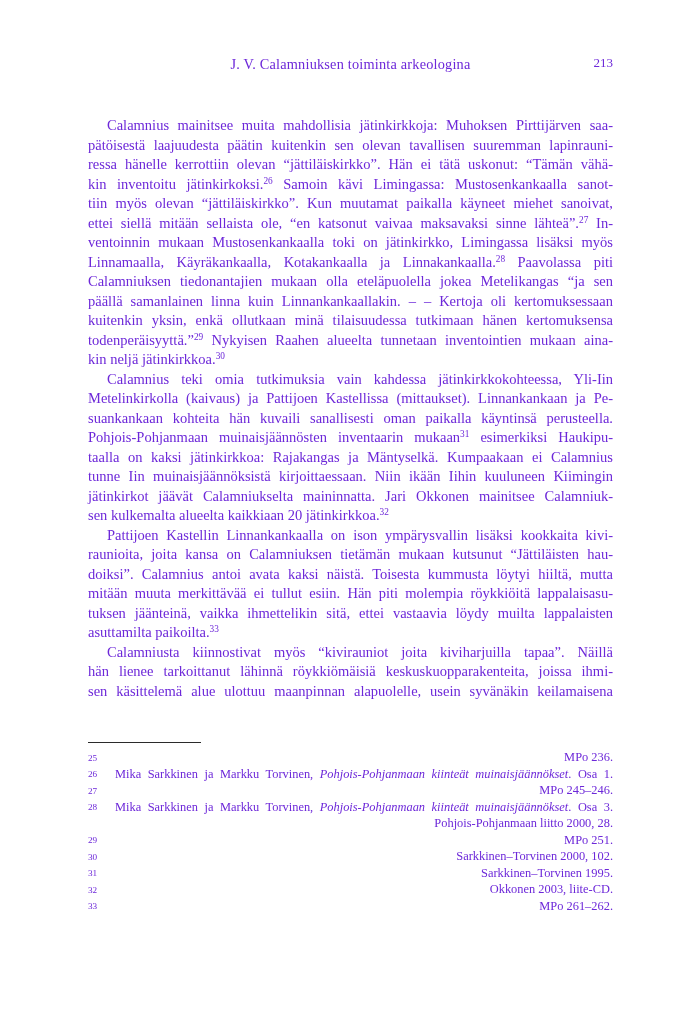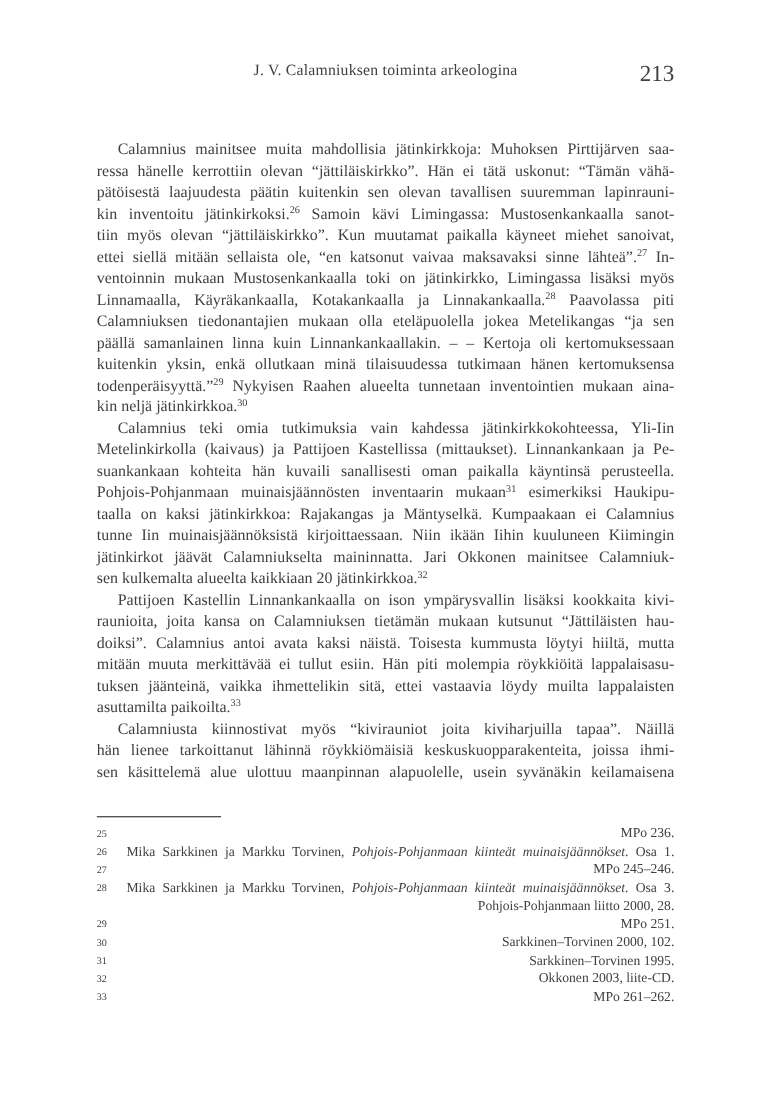--- a/index.html
+++ b/index.html
@@ -2,21 +2,21 @@
 <html><head>
 <meta charset="utf-8">
 <style>
   html, body { margin: 0; padding: 0; background: #ffffff; }
   .page {
     position: relative;
     width: 700px;
     height: 1014px;
     background: #ffffff;
     font-family: "Liberation Serif", serif;
-    color: #404040;
+    color: #6d28d9;
     overflow: hidden;
   }
   
   .header {
     position: absolute;
     top: 56px;
     left: 88px;
     width: 525px;
     height: 20px;
     font-size: 14.3px;
@@ -24,26 +24,26 @@
   .running-title {
     position: absolute;
     left: 0; right: 0;
     text-align: center;
     letter-spacing: 0.2px;
   }
   .page-number {
     position: absolute;
     right: 0;
     top: -1px;
-    font-size: 21px;
+    font-size: 13px;
   }
   
   .body-text {
     position: absolute;
-    top: 127px;
+    top: 116px;
     left: 88px;
     width: 525px;
     font-size: 14.5px;
     line-height: 19.5px;
   }
   .para { margin: 0; }
   .line {
     text-align: justify;
     text-align-last: justify;
     height: 19.5px;
@@ -96,22 +96,22 @@
 <div class="page">
 
   <div class="header">
     <div class="running-title">J. V. Calamniuksen toiminta arkeologina</div>
     <div class="page-number">213</div>
   </div>
 
   <div class="body-text">
       <div class="para">
         <div class="line first">Calamnius mainitsee muita mahdollisia jätinkirkkoja: Muhoksen Pirttijärven saa-</div>
+        <div class="line">pätöisestä laajuudesta päätin kuitenkin sen olevan tavallisen suuremman lapinrauni-</div>
         <div class="line">ressa hänelle kerrottiin olevan “jättiläiskirkko”. Hän ei tätä uskonut: “Tämän vähä-</div>
-        <div class="line">pätöisestä laajuudesta päätin kuitenkin sen olevan tavallisen suuremman lapinrauni-</div>
         <div class="line">kin inventoitu jätinkirkoksi.<sup class="fn-ref">26</sup> Samoin kävi Limingassa: Mustosenkankaalla sanot-</div>
         <div class="line">tiin myös olevan “jättiläiskirkko”. Kun muutamat paikalla käyneet miehet sanoivat,</div>
         <div class="line">ettei siellä mitään sellaista ole, “en katsonut vaivaa maksavaksi sinne lähteä”.<sup class="fn-ref">27</sup> In-</div>
         <div class="line">ventoinnin mukaan Mustosenkankaalla toki on jätinkirkko, Limingassa lisäksi myös</div>
         <div class="line">Linnamaalla, Käyräkankaalla, Kotakankaalla ja Linnakankaalla.<sup class="fn-ref">28</sup> Paavolassa piti</div>
         <div class="line">Calamniuksen tiedonantajien mukaan olla eteläpuolella jokea Metelikangas “ja sen</div>
         <div class="line">päällä samanlainen linna kuin Linnankankaallakin. – – Kertoja oli kertomuksessaan</div>
         <div class="line">kuitenkin yksin, enkä ollutkaan minä tilaisuudessa tutkimaan hänen kertomuksensa</div>
         <div class="line">todenperäisyyttä.”<sup class="fn-ref">29</sup> Nykyisen Raahen alueelta tunnetaan inventointien mukaan aina-</div>
         <div class="line last">kin neljä jätinkirkkoa.<sup class="fn-ref">30</sup></div>

